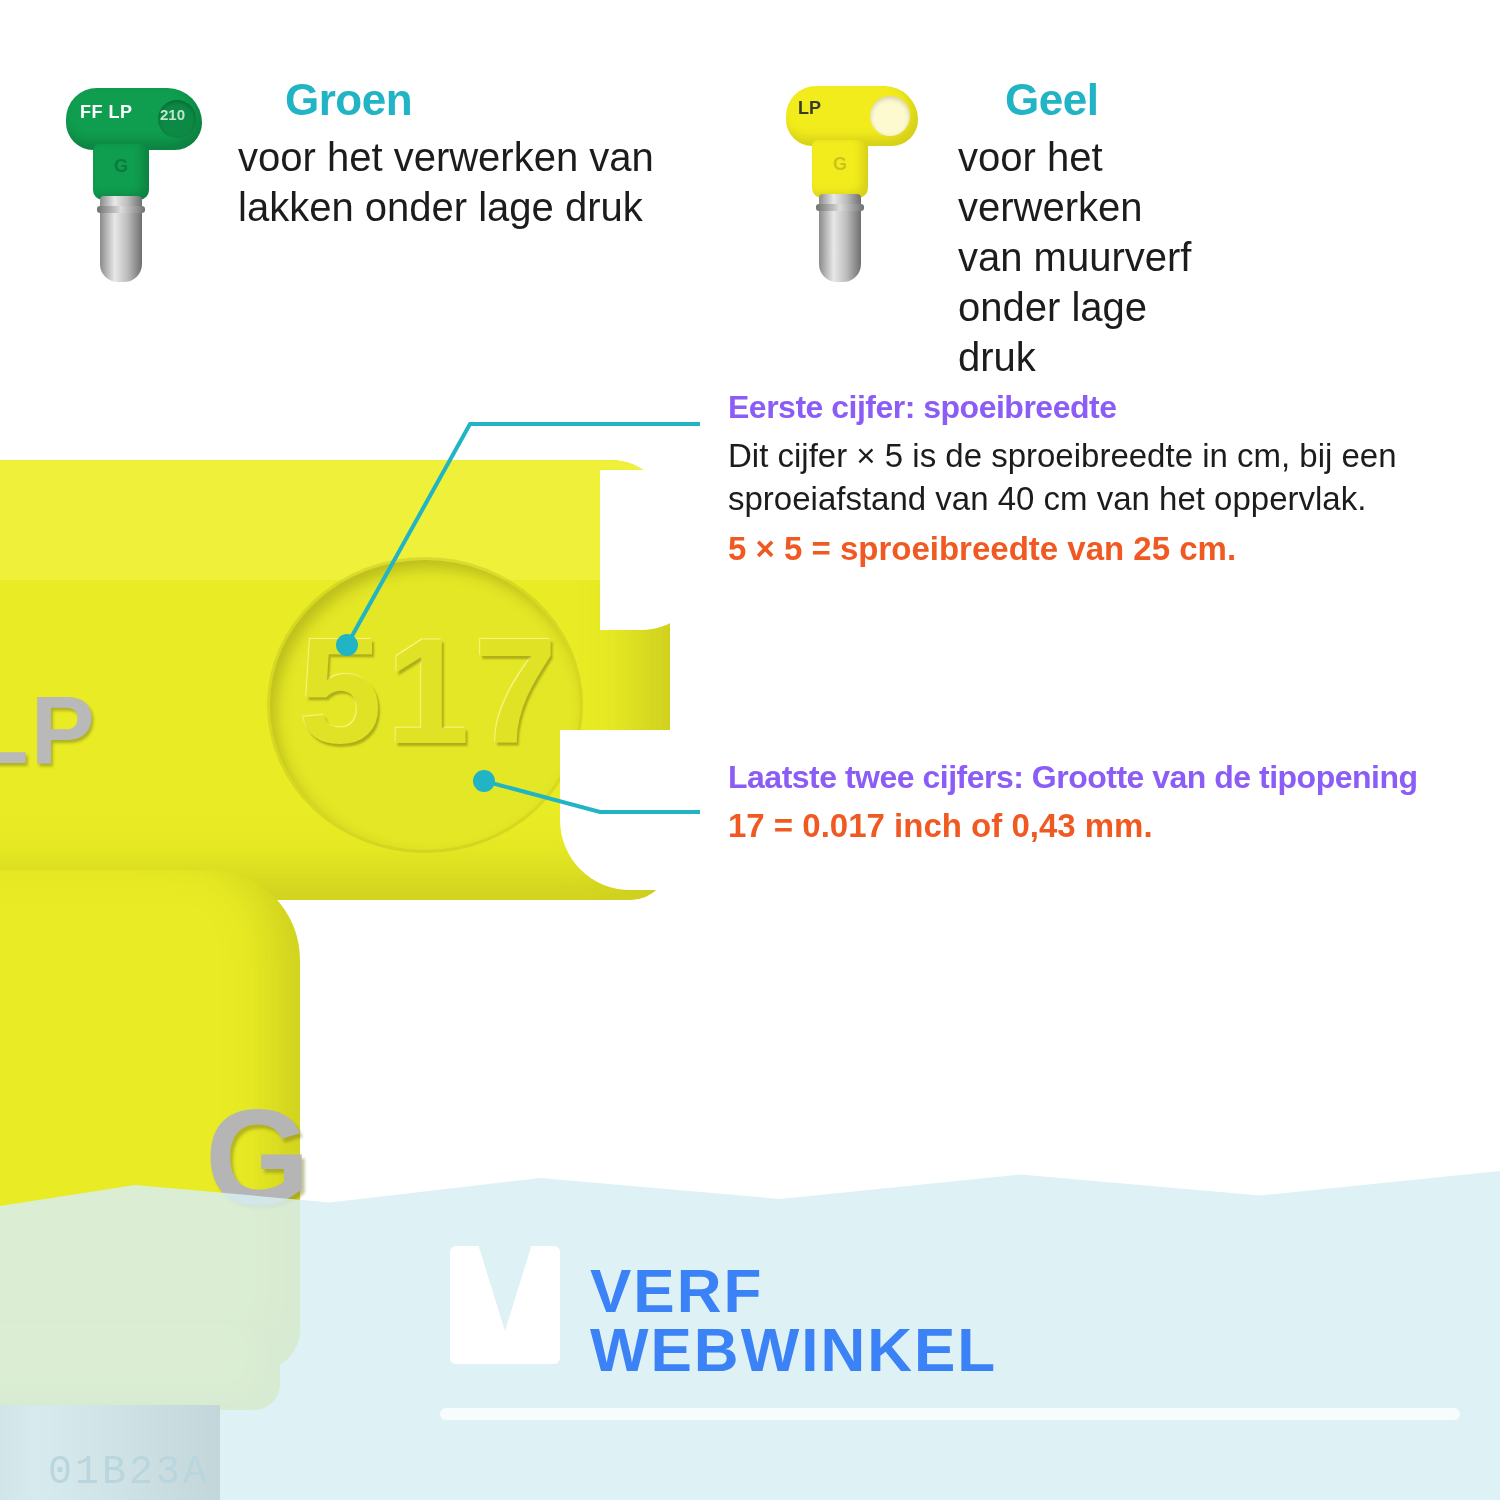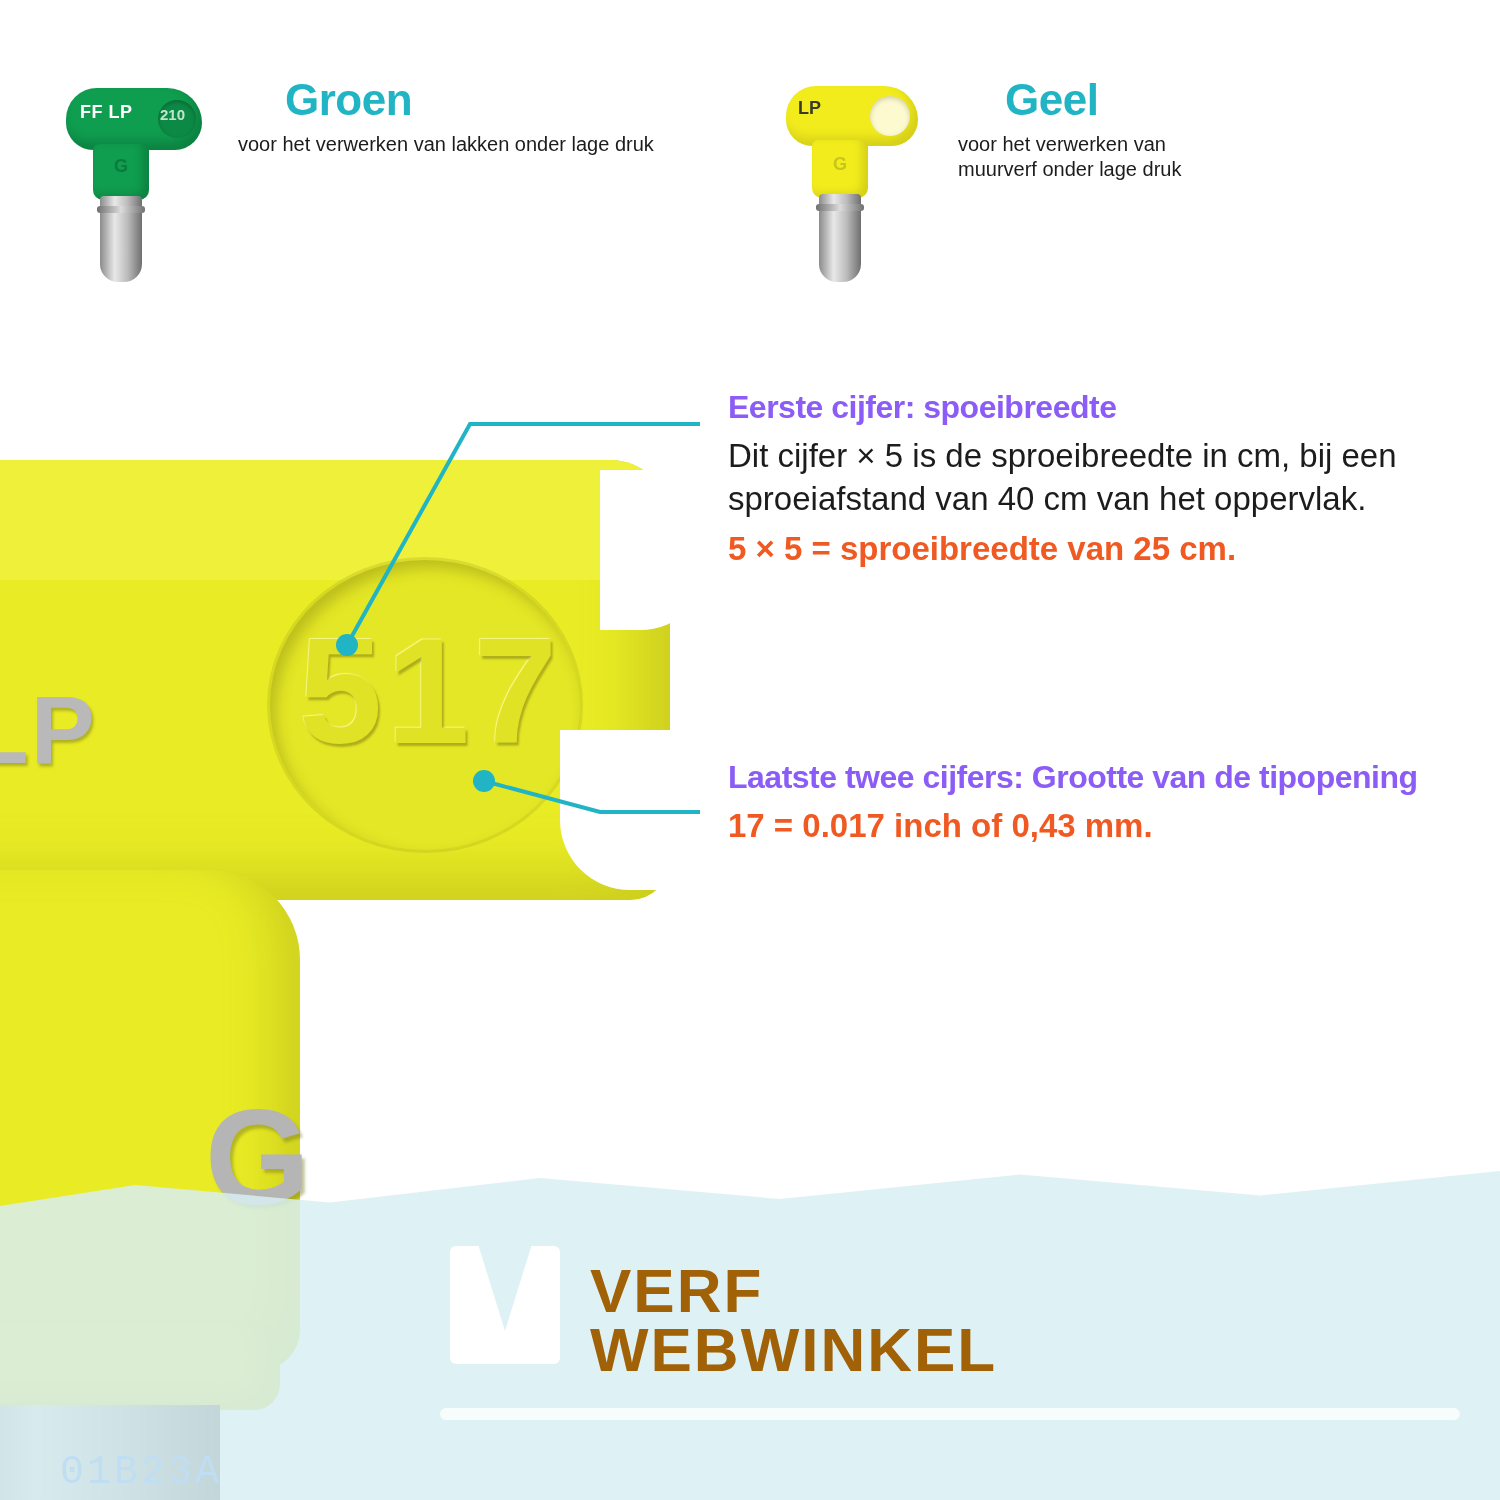--- a/index.html
+++ b/index.html
@@ -141,21 +141,21 @@
   .legend-title {
     font-size: 44px;
     font-weight: bold;
     color: #21b4c4;
     line-height: 1;
     margin-bottom: 10px;
     letter-spacing: -.5px;
     margin-left: 47px;
   }
   .legend-desc {
-    font-size: 20px;
+    font-size: 40px;
     color: #1c1c1c;
     line-height: 1.25;
     max-width: 440px;
   }
 
   
   .bigtip { position: absolute; left: 0; top: 430px; width: 700px; height: 1070px; }
   .bt-head {
     position: absolute;
     left: -120px; top: 30px;
@@ -242,23 +242,23 @@
   }
   .bt-shaft {
     position: absolute;
     left: -120px; top: 975px;
     width: 340px; height: 170px;
     background: linear-gradient(90deg,#3b3b3b 0%,#8c8c8c 28%,#cfcfcf 46%,#9a9a9a 70%,#4a4a4a 100%);
     border-radius: 0 0 10px 10px;
   }
   .bt-shaft-code {
     position: absolute;
-    left: 60px; top: 1020px;
+    left: 48px; top: 1020px;
     font-size: 40px;
-    color: #3b82f6;
+    color: #0c4a6e;
     letter-spacing: 3px;
     font-family: "Liberation Mono", monospace;
   }
 
   
   .callouts { position: absolute; left: 0; top: 0; width: 1500px; height: 1500px; pointer-events: none; }
 
   
   .block { position: absolute; left: 728px; width: 740px; }
   .block1 { top: 390px; }
@@ -321,21 +321,21 @@
     border-radius: 6px;
   }
   .brand-mark:after {
     content: "";
     position: absolute; left: 26px; top: 0;
     width: 58px; height: 70px;
     background: #d8eef2;
     clip-path: polygon(0 0, 100% 0, 50% 100%);
     opacity: 0;
   }
-  .brand-text { color: #a16207; font-weight: bold; line-height: .96; margin-top: 31px; }
+  .brand-text { color: #3b82f6; font-weight: bold; line-height: .96; margin-top: 31px; }
   .brand-line1 { font-size: 62px; letter-spacing: 2px; }
   .brand-line2 { font-size: 62px; letter-spacing: 2px; }
 </style>
 </head>
 <body>
 
 <div class="legend">
 
   <div class="legend-item green">
     <div class="tip-figure">

